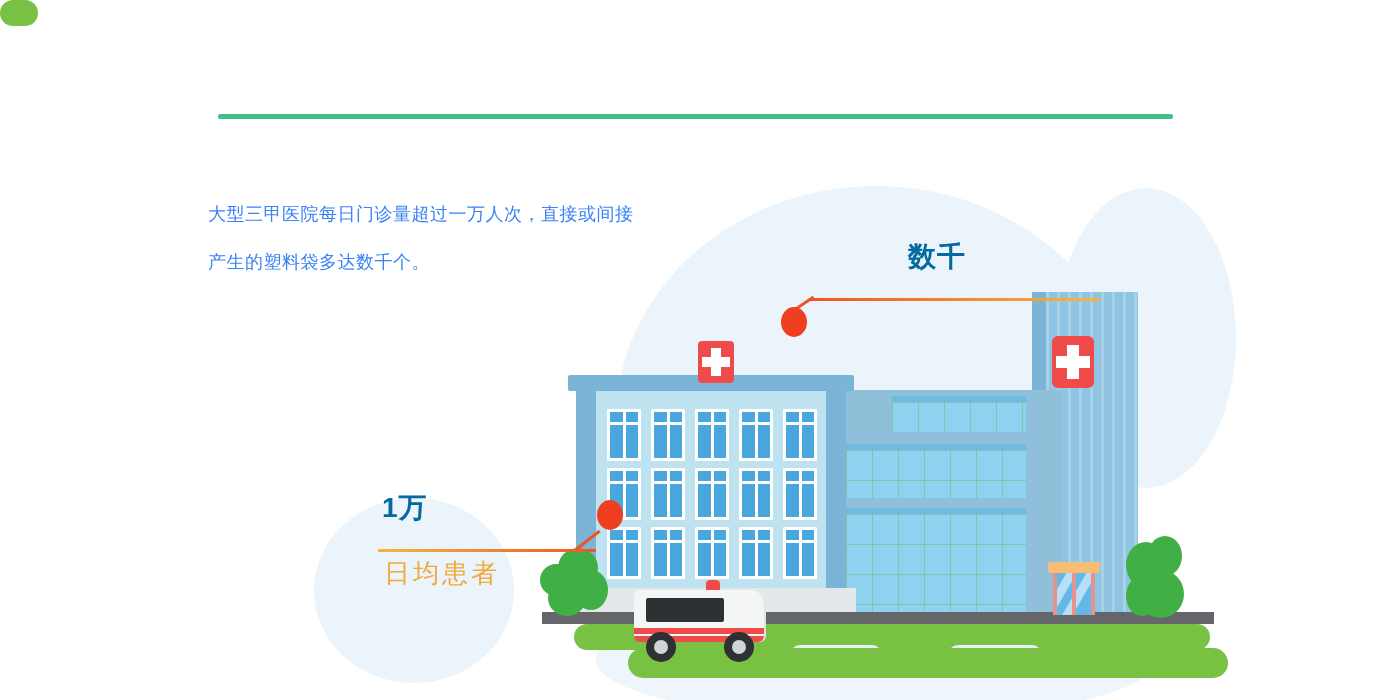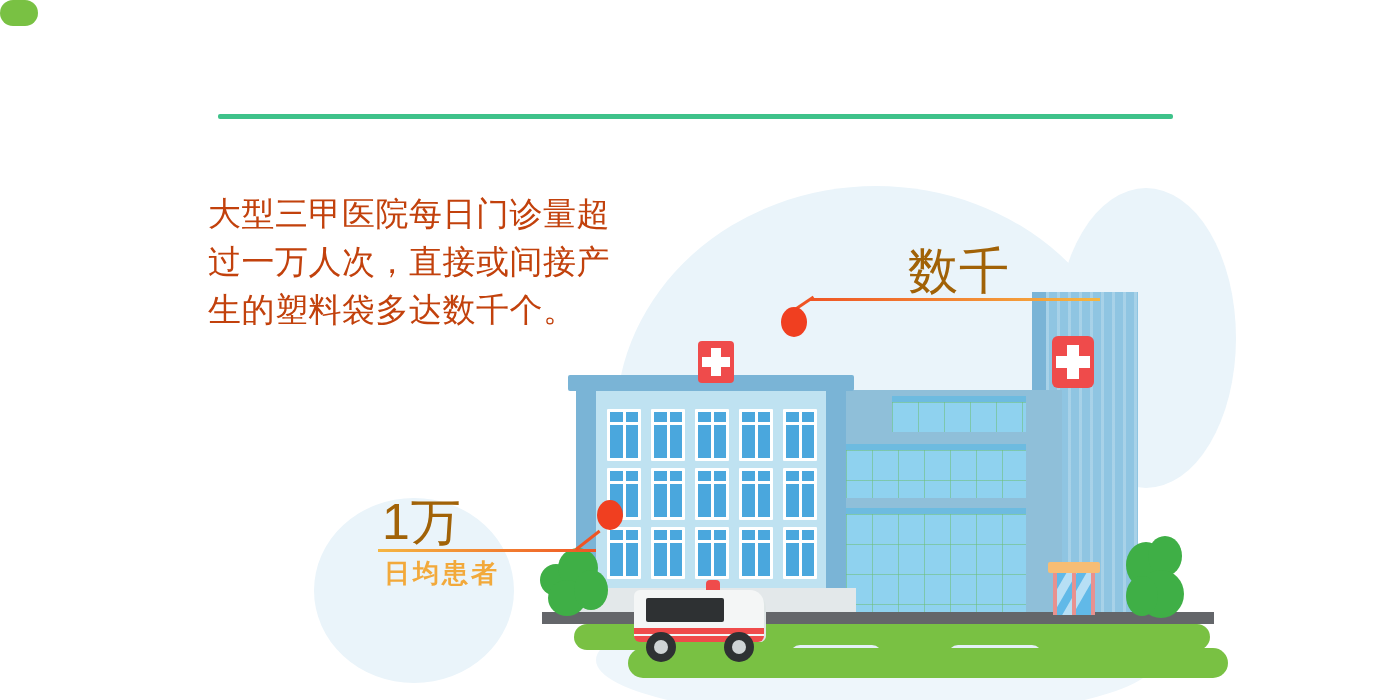--- a/index.html
+++ b/index.html
@@ -39,23 +39,23 @@
     background: #3ec28a;
     border-radius: 2px;
   }
 
   
   #body-copy {
     position: absolute;
     left: 208px;
     top: 190px;
     width: 430px;
-    font-size: 33px;
+    font-size: 18px;
     line-height: 48px;
-    color: #c2410c;
+    color: #3b82f6;
     letter-spacing: 0.5px;
   }
 
   
   .bg-blob {
     position: absolute;
     border-radius: 50%;
     background: #eaf4fa;
   }
   #blob-main   { left: 616px; top: 186px;  width: 520px; height: 470px; }
@@ -301,23 +301,23 @@
     border-radius: 50%;
   }
   #bush-left  { left: 540px; top: 548px; width: 70px; height: 70px; }
   #bush-right { left: 1126px; top: 536px; width: 74px; height: 84px; }
   #bush-tiny  { left: 1130px; top: 636px; width: 38px; height: 26px;
                 background:#79c143; border-radius: 13px; }
 
   
   .callout-value {
     position: absolute;
-    font-size: 50px;
-    font-weight: normal;
-    color: #a16207;
+    font-size: 28px;
+    font-weight: bold;
+    color: #0369a1;
     letter-spacing: 1px;
     white-space: nowrap;
   }
   .callout-label {
     position: absolute;
     font-size: 26px;
     color: #f2a93b;
     letter-spacing: 3px;
     white-space: nowrap;
   }
@@ -345,21 +345,21 @@
   
   #callout-bags-value { left: 908px; top: 238px; }
   #callout-bags-rule  { left: 810px; top: 298px; width: 290px; }
   #callout-bags-label { left: 904px; top: 303px; }
   #callout-bags-dot   { left: 781px; top: 307px; }
   #callout-bags-stem  { left: 792px; top: 310px; width: 26px; transform: rotate(-34deg); }
 
   
   #callout-patients-value { left: 382px; top: 489px; }
   #callout-patients-rule  { left: 378px; top: 549px; width: 218px; }
-  #callout-patients-label { left: 384px; top: 556px; font-weight: bold; }
+  #callout-patients-label { left: 384px; top: 556px; }
   #callout-patients-dot   { left: 597px; top: 500px; }
   #callout-patients-stem  { left: 576px; top: 548px; width: 30px; transform: rotate(-38deg); }
 </style>
 </head>
 <body>
 
 <div id="stage">
 
   <div class="bg-blob" id="blob-main"></div>
   <div class="bg-blob" id="blob-right"></div>

